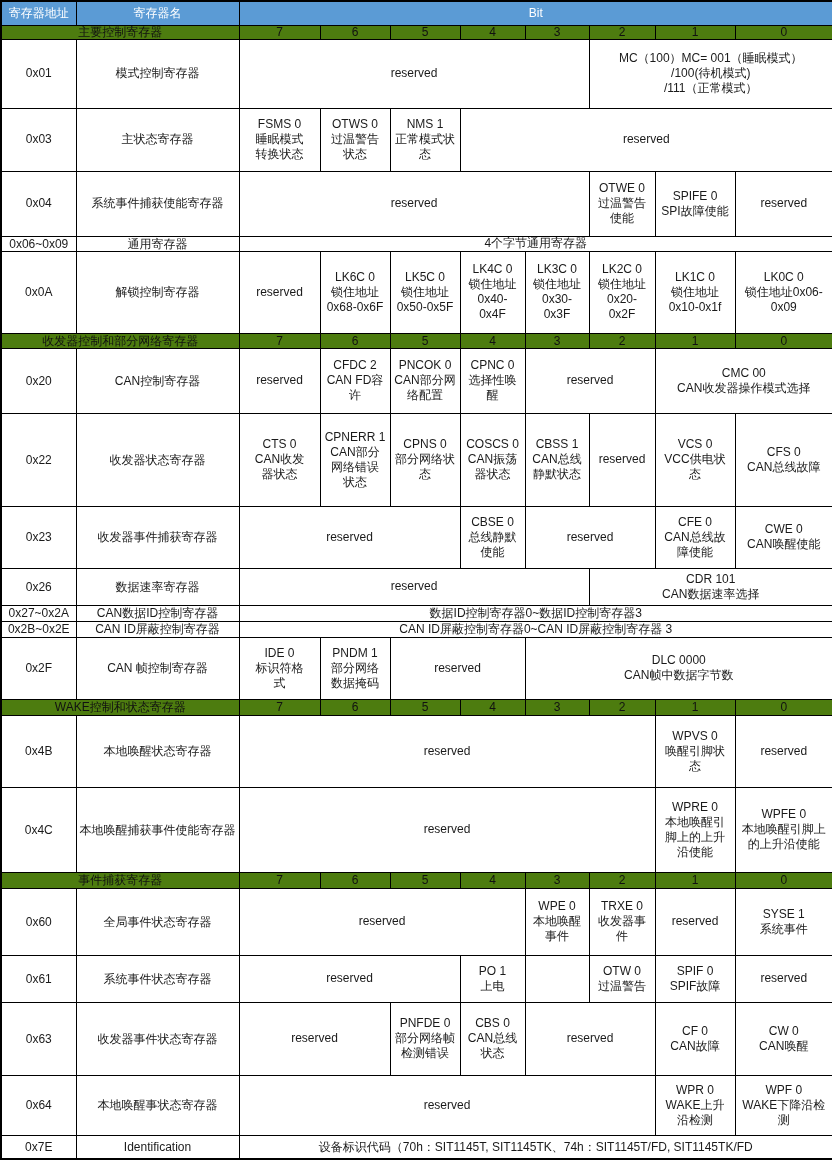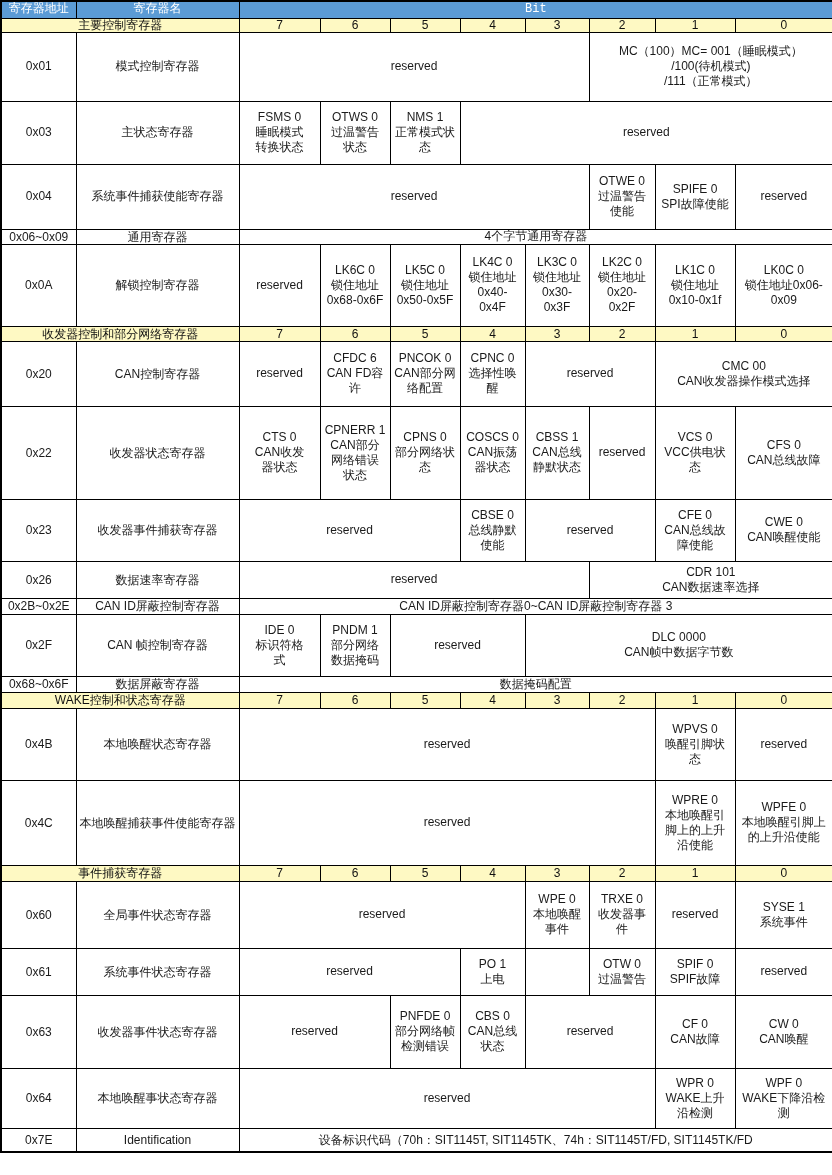--- a/index.html
+++ b/index.html
@@ -30,21 +30,21 @@
     overflow: hidden;
     box-sizing: border-box;
   }
   tr.header td {
     background: #5b9bd5;
     color: #ffffff;
     line-height: 1.1;
     padding: 1px 2px;
   }
   tr.section td {
-    background: #fef9c3;
+    background: #4d7c0f;
     color: #111111;
     line-height: 1.05;
     padding: 0 15px;
   }
   tr.register td.register-address,
   tr.register td.register-name {
     line-height: 1.2;
   }
   tr.thin td {
     line-height: 1.05;
@@ -62,21 +62,21 @@
       <col style="width:81px">
       <col style="width:70px">
       <col style="width:70px">
       <col style="width:65px">
       <col style="width:64px">
       <col style="width:66px">
       <col style="width:80px">
       <col style="width:98px">
     </colgroup>
     <tbody>
-        <tr class="header" style="height: 17px; font-family: Liberation Mono, monospace;">
+        <tr class="header" style="height: 24px;">
           <td>寄存器地址</td>
           <td>寄存器名</td>
           <td colspan="8">Bit</td>
         </tr>
         <tr class="section" style="height: 14px;">
           <td colspan="2">主要控制寄存器</td>
           <td>7</td>
           <td>6</td>
           <td>5</td>
           <td>4</td>
@@ -160,21 +160,21 @@
           <td>4</td>
           <td>3</td>
           <td>2</td>
           <td>1</td>
           <td>0</td>
         </tr>
         <tr class="register" style="height: 65px;">
           <td class="register-address">0x20</td>
           <td class="register-name">CAN控制寄存器</td>
           <td>reserved</td>
-          <td>CFDC 6
+          <td>CFDC 2
 CAN FD容
 许</td>
           <td>PNCOK 0
 CAN部分网
 络配置</td>
           <td>CPNC 0
 选择性唤
 醒</td>
           <td colspan="2">reserved</td>
           <td colspan="2">CMC 00
@@ -221,41 +221,41 @@
 CAN唤醒使能</td>
         </tr>
         <tr class="register" style="height: 37px; margin-left: 8px;">
           <td class="register-address">0x26</td>
           <td class="register-name">数据速率寄存器</td>
           <td colspan="5">reserved</td>
           <td colspan="3">CDR 101
 CAN数据速率选择</td>
         </tr>
         <tr class="register thin" style="height: 16px;">
+          <td class="register-address">0x27~0x2A</td>
+          <td class="register-name">CAN数据ID控制寄存器</td>
+          <td colspan="8">数据ID控制寄存器0~数据ID控制寄存器3</td>
+        </tr>
+        <tr class="register thin" style="height: 16px;">
           <td class="register-address">0x2B~0x2E</td>
           <td class="register-name">CAN ID屏蔽控制寄存器</td>
           <td colspan="8">CAN ID屏蔽控制寄存器0~CAN ID屏蔽控制寄存器 3</td>
         </tr>
         <tr class="register" style="height: 62px;">
           <td class="register-address">0x2F</td>
           <td class="register-name">CAN 帧控制寄存器</td>
           <td>IDE 0
 标识符格
 式</td>
           <td>PNDM 1
 部分网络
 数据掩码</td>
           <td colspan="2">reserved</td>
           <td colspan="4">DLC 0000
 CAN帧中数据字节数</td>
-        </tr>
-        <tr class="register thin" style="height: 16px;">
-          <td class="register-address">0x68~0x6F</td>
-          <td class="register-name">数据屏蔽寄存器</td>
-          <td colspan="8">数据掩码配置</td>
         </tr>
         <tr class="section" style="height: 16px; margin-left: 24px;">
           <td colspan="2">WAKE控制和状态寄存器</td>
           <td>7</td>
           <td>6</td>
           <td>5</td>
           <td>4</td>
           <td>3</td>
           <td>2</td>
           <td>1</td>

